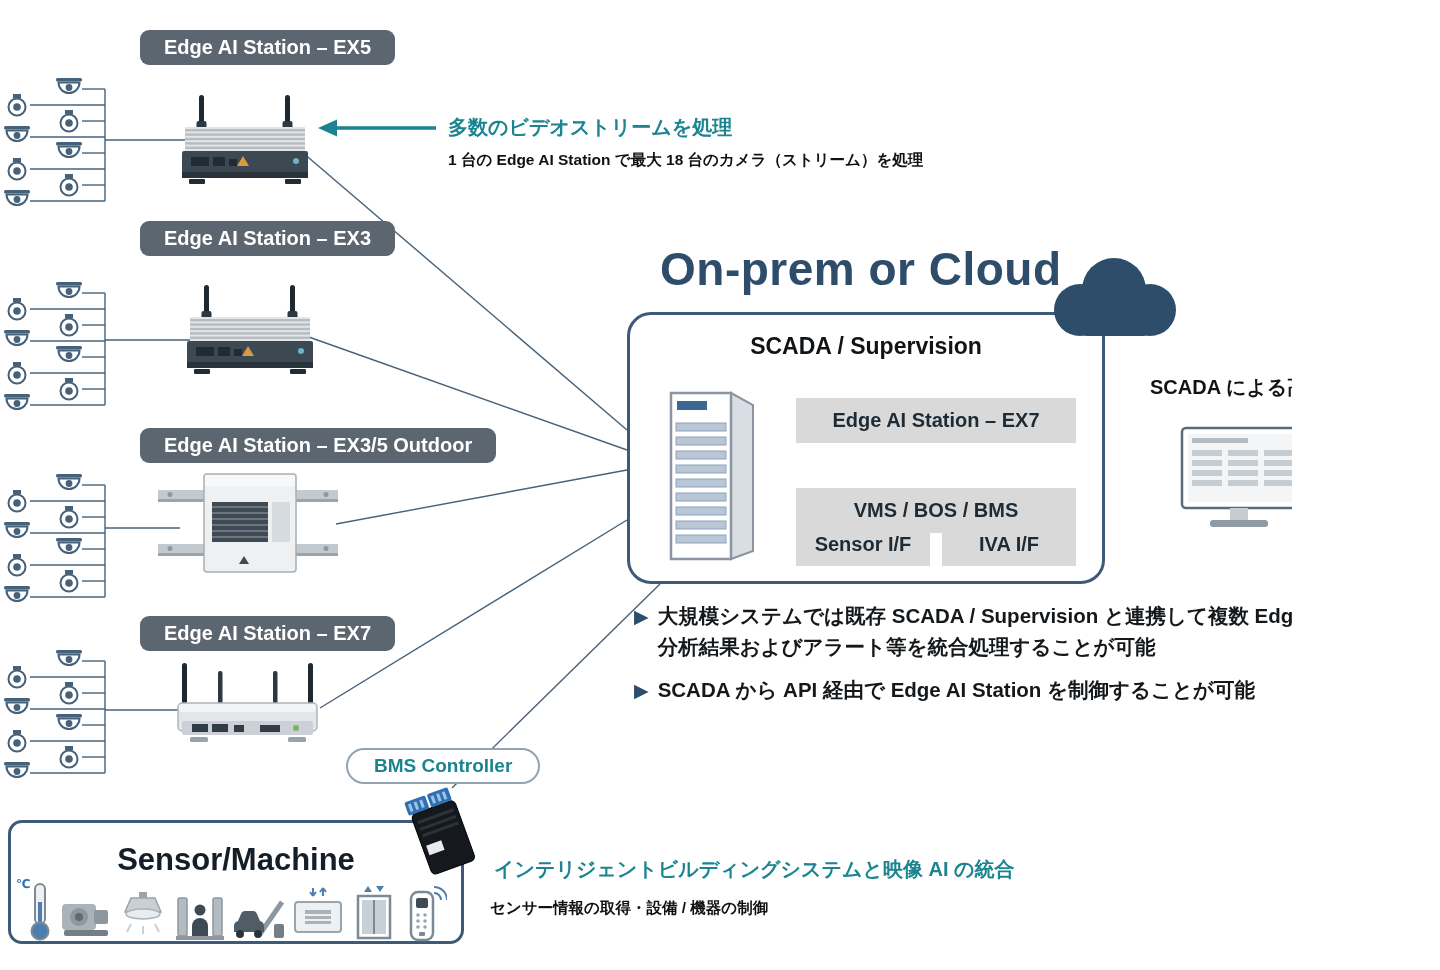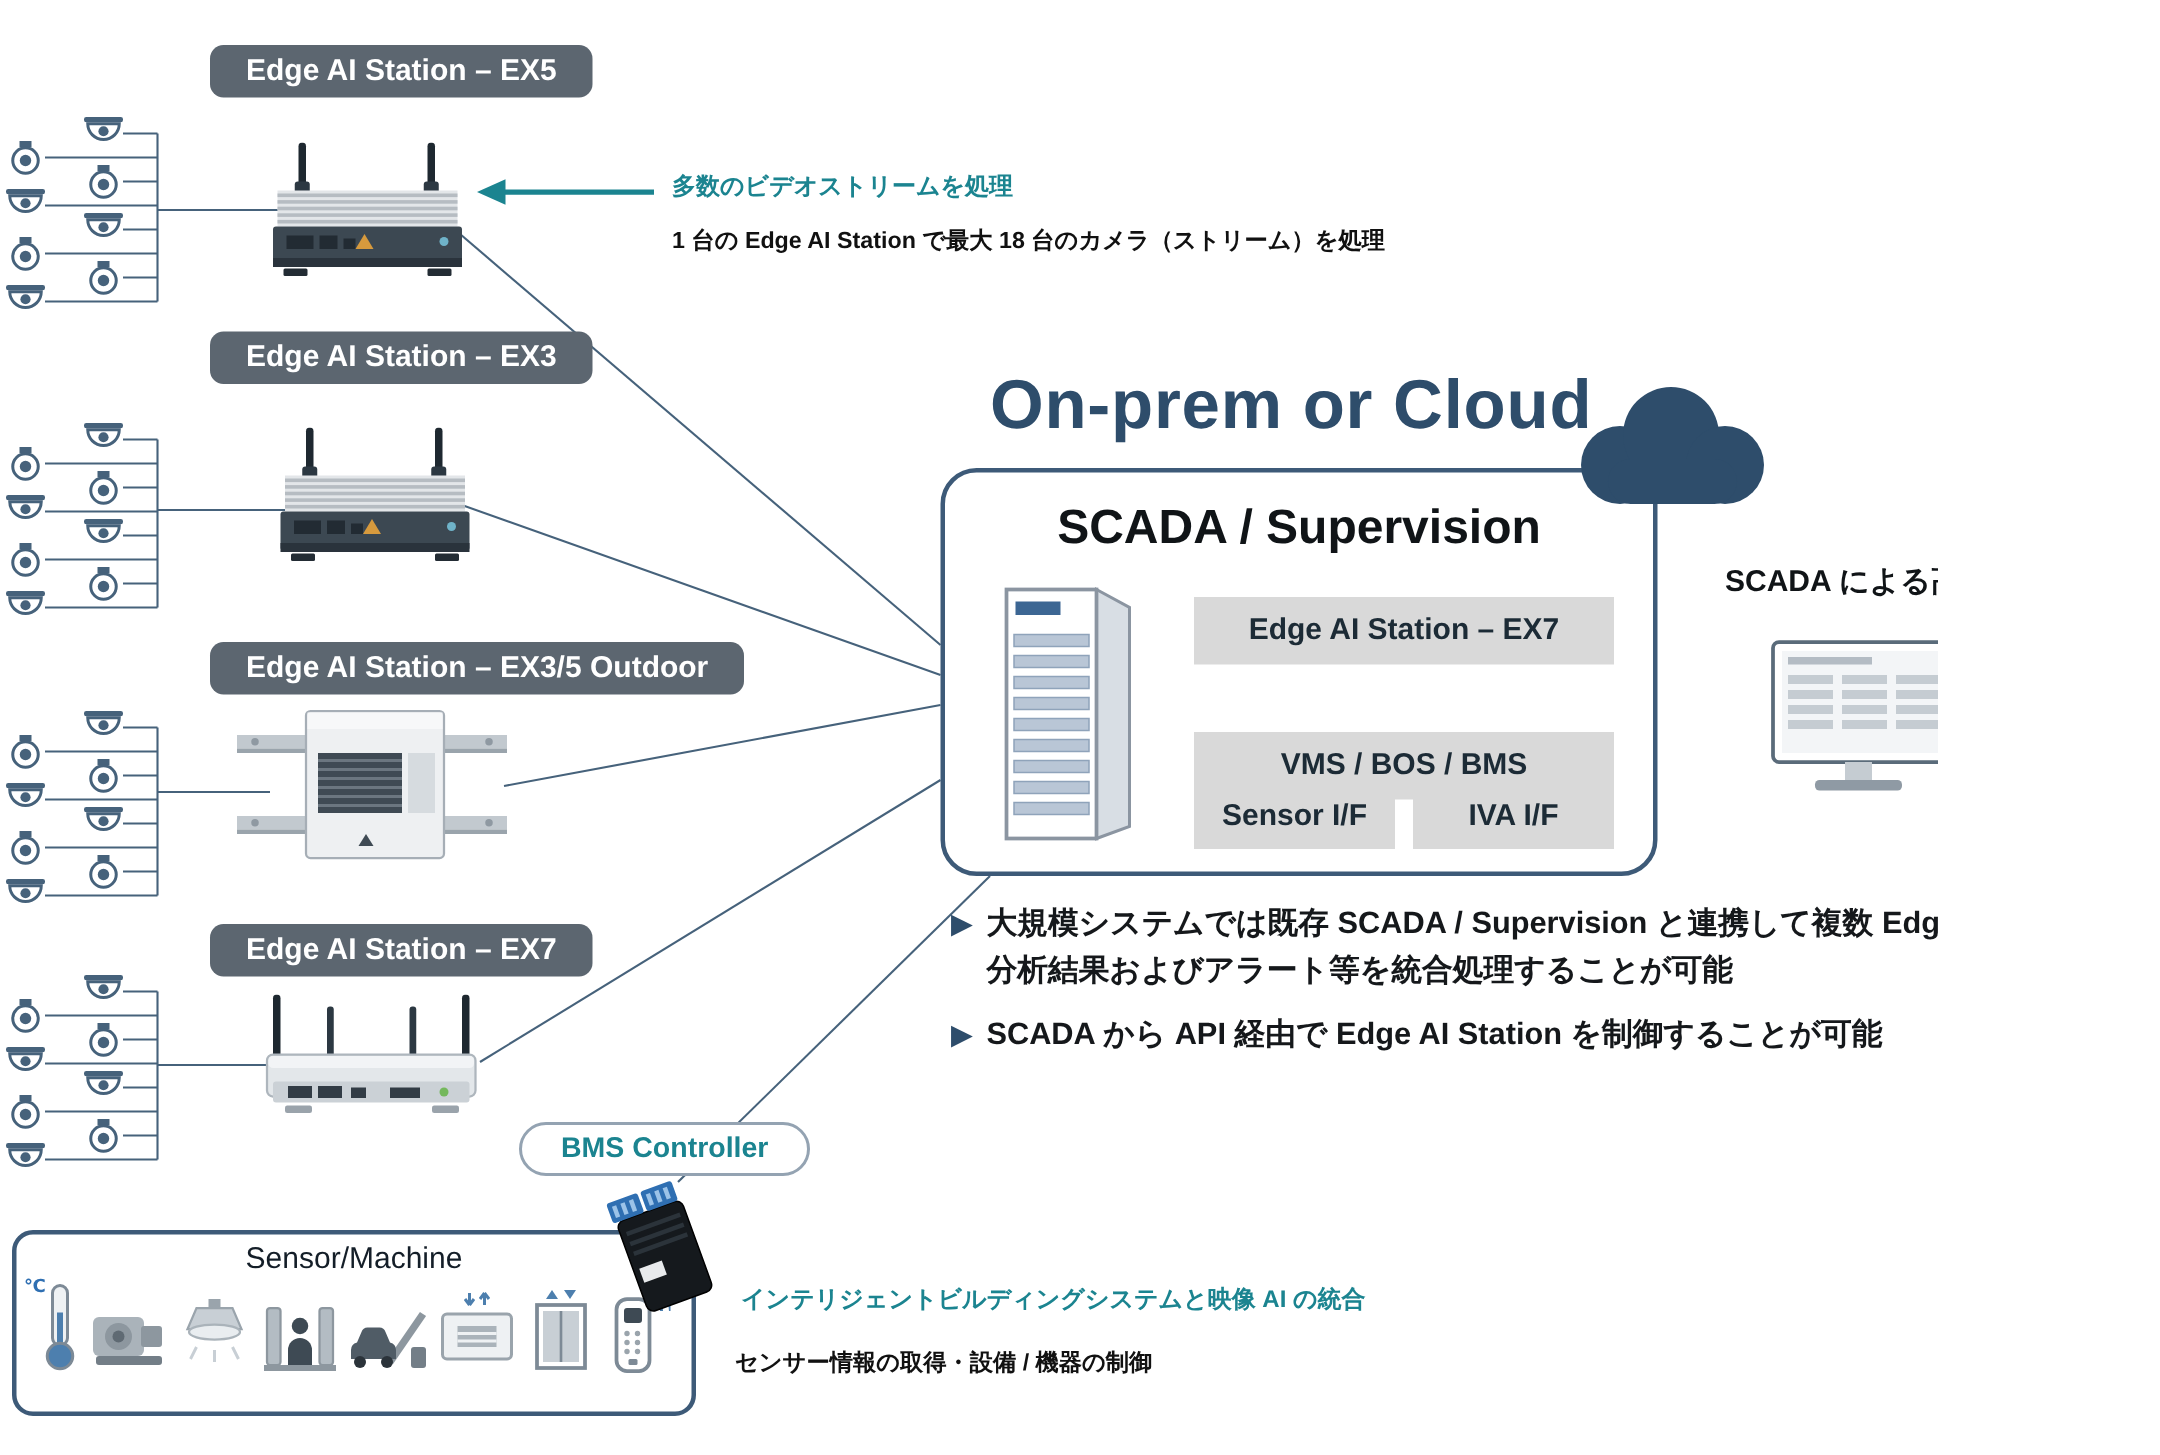--- a/index.html
+++ b/index.html
@@ -9,31 +9,31 @@
 
   .lines { position:absolute; left:0; top:0; z-index:1; }
   .wireg line { stroke:var(--line,#46627b); stroke-width:1.4; fill:none; }
   .arrow-line { stroke:var(--teal,#1b8490); stroke-width:3.5; }
   .arrow-head { fill:var(--teal,#1b8490); }
 
   .badge { position:absolute; z-index:3; background:var(--badge-bg,#5c6670); color:#fff;
            font-weight:700; font-size:20px; padding:6px 24px; border-radius:9px; white-space:nowrap; }
   .device { position:absolute; z-index:2; }
 
-  .note-title { position:absolute; z-index:3; color:var(--teal,#1b8490); font-weight:700; font-size:16px; white-space:nowrap; }
+  .note-title { position:absolute; z-index:3; color:var(--teal,#1b8490); font-weight:700; font-size:20px; white-space:nowrap; }
   .note-detail { position:absolute; z-index:3; color:#111; font-weight:700; font-size:15.5px; white-space:nowrap; }
 
   .cloud-heading { position:absolute; left:660px; top:242px; z-index:3; font-size:46px; font-weight:800;
                    color:var(--navy,#2e4d6b); white-space:nowrap; letter-spacing:0.5px;text-align:right; }
   .cloud-ic { position:absolute; left:1042px; top:252px; z-index:4; }
 
   .scada-box { position:absolute; left:627px; top:312px; width:478px; height:272px; z-index:2;
                background:#fff; border:3px solid var(--box-border,#3d5a78); border-radius:24px; }
   .scada-title { position:absolute; left:0; right:0; top:18px; text-align:center;
-                 font-size:32px; font-weight:700; color:#101417; }
+                 font-size:23px; font-weight:700; color:#101417; }
   .server-ic { position:absolute; left:35px; top:74px; }
   .module { position:absolute; background:var(--module-bg,#d9d9d9); color:var(--module-text,#1c2b36);
             font-weight:700; font-size:20px; display:flex; align-items:center; justify-content:center; }
   .m1 { left:166px; top:83px;  width:280px; height:45px; }
   .m2 { left:166px; top:145px; width:280px; height:45px;margin-top:28px; }
   .m3 { left:166px; top:207px; width:134px; height:44px; }
   .m4 { left:312px; top:207px; width:134px; height:44px; }
 
   .viz-caption { position:absolute; left:1150px; top:374px; z-index:3; font-size:20px; font-weight:700;
                  color:#101417; white-space:nowrap; }
@@ -44,21 +44,21 @@
   .bullet { display:flex; font-size:20.5px; line-height:1.5; font-weight:600; color:#15181b; }
   .bullet .marker { color:var(--navy,#2e4d6b); flex:none; margin-right:9px; font-size:19px; padding-top:2px; }
 
   .bms-badge { position:absolute; left:346px; top:748px; z-index:5; background:#fff;
                border:2.5px solid #94a3b2; border-radius:20px; color:var(--teal,#1b8490);
                font-weight:700; font-size:19px; padding:5px 26px; white-space:nowrap; }
   .bms-ic { position:absolute; left:393px; top:782px; z-index:4; }
 
   .sensor-box { position:absolute; left:8px; top:820px; width:456px; height:124px; z-index:1;
                 background:#fff; border:3px solid var(--box-border,#3d5a78); border-radius:14px; }
-  .sensor-title { text-align:center; font-size:20px; font-weight:400; color:#141e28; margin-top:5px; }
+  .sensor-title { text-align:center; font-size:31px; font-weight:700; color:#141e28; margin-top:19px; }
   .sensor-icons { display:flex; justify-content:space-between; align-items:flex-end; padding:2px 14px 0 14px; }
   .sensor-cell { position:relative; }
   .deg { position:absolute; left:-9px; top:-3px; color:#2f6fb2; font-weight:700; font-size:12px; }
 </style>
 </head>
 <body>
 
 <div class="canvas">
 
   <svg width="0" height="0" style="position:absolute" aria-hidden="true">

